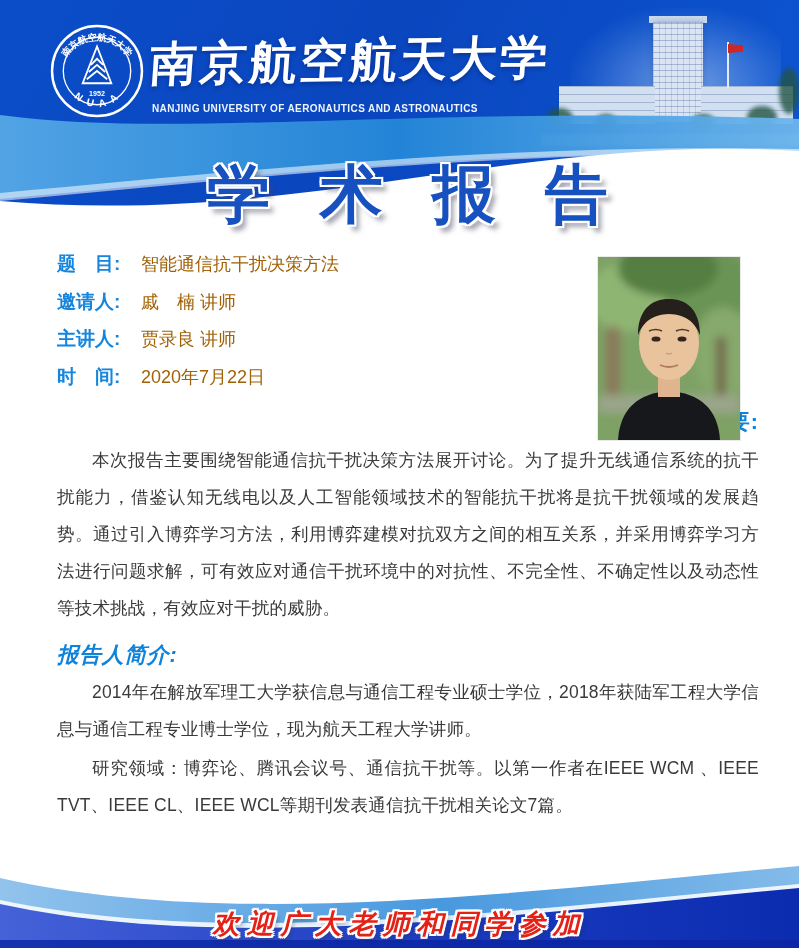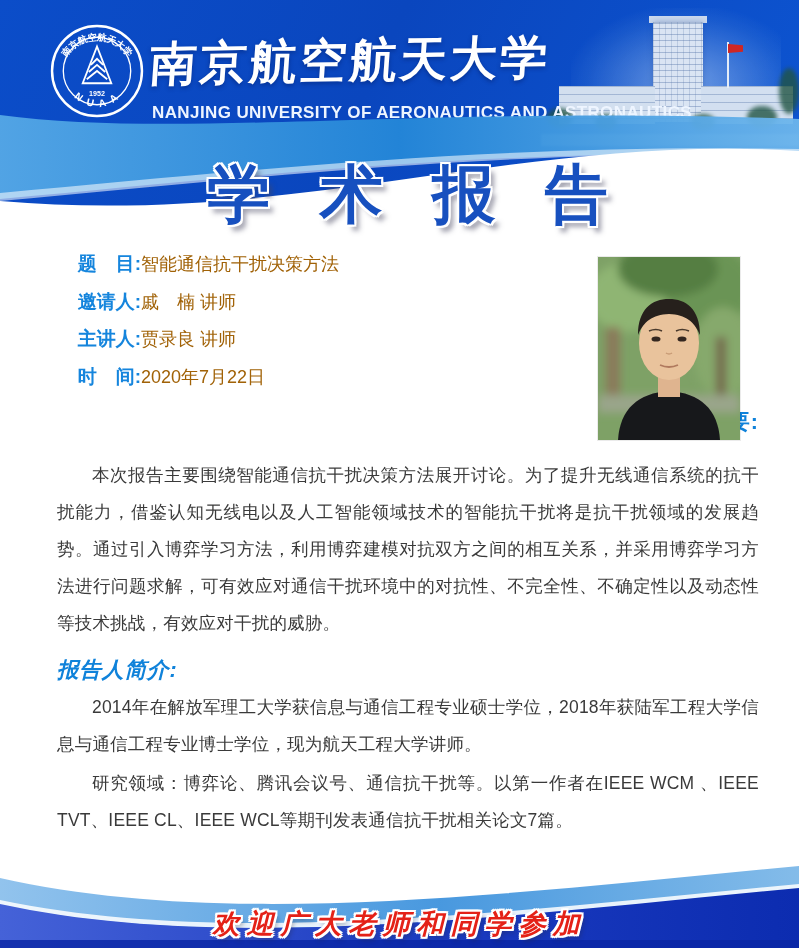--- a/index.html
+++ b/index.html
@@ -25,21 +25,21 @@
   .uni-cn{
     position:absolute; left:150px; top:30px; width:360px;
     font-size:47px; font-weight:900; color:#ffffff; letter-spacing:3px;
     font-family:"DejaVu Serif","Liberation Serif",serif;
     transform:skewX(-5deg) rotate(-1deg);
     text-shadow:0 2px 4px rgba(0,25,90,.45);
     white-space:nowrap;
   }
   .uni-en{
     position:absolute; left:152px; top:103px;
-    font-size:17px; font-weight:600; color:#eef5ff; letter-spacing:.4px;
+    font-size:10px; font-weight:600; color:#eef5ff; letter-spacing:.4px;
     white-space:nowrap;
   }
 
   
   .building{ position:absolute; right:0; top:8px; width:258px; height:146px; opacity:.95; }
   .b-glow{ position:absolute; left:30px; top:0; width:210px; height:140px;
            background:radial-gradient(ellipse at 55% 55%, rgba(200,225,250,.55), rgba(120,170,230,.15) 60%, transparent 75%); }
   .b-tower{
     position:absolute; left:112px; top:14px; width:50px; height:100px;
     background-color:#e6edf6;
@@ -72,33 +72,33 @@
     text-shadow:
       -2px -2px 0 #fff, 2px -2px 0 #fff, -2px 2px 0 #fff, 2px 2px 0 #fff,
       0 -2px 0 #fff, 0 2px 0 #fff, -2px 0 0 #fff, 2px 0 0 #fff,
       5px 6px 5px rgba(70,70,95,.5);
     z-index:5; white-space:nowrap;
   }
 
   
   .main{ position:absolute; top:235px; left:0; width:799px; height:627px;
          padding:16px 40px 0 57px; overflow:hidden; }
-  .info-row{ display:flex; align-items:baseline; height:37.5px;text-align:right; }
+  .info-row{ display:flex; align-items:baseline; height:37.5px; }
   .info-label{ font-size:19px; font-weight:800; color:#1585dd; width:84px; flex:0 0 auto; white-space:pre; }
   .info-value{ font-size:18px; color:#a16207; font-weight:500; white-space:pre; }
 
   .section-heading{
     font-size:21.5px; font-weight:800; color:#0f82da; letter-spacing:1px; line-height:34px;
   }
   .abstract-heading{ margin-top:4px;text-align:right; }
   .para{
     font-size:17.5px; color:#3a3a3a; line-height:37px; text-align:justify;
     text-indent:2em; letter-spacing:.2px;
   }
-  .abstract-body{ margin-top:18px; }
+  .abstract-body{ margin-top:3px; }
   .bio-heading{ margin-top:11px;font-style:italic; }
   .bio-p{ margin-top:2px; }
 
   
   .photo{ position:absolute; top:257px; right:59px; width:142px; height:183px; z-index:4;
           box-shadow:0 0 0 1px rgba(0,0,0,.08); }
 
   
   .footer{ position:absolute; left:0; bottom:0; width:743px; height:86px; }
   .footer svg{ position:absolute; left:0; top:0; }

